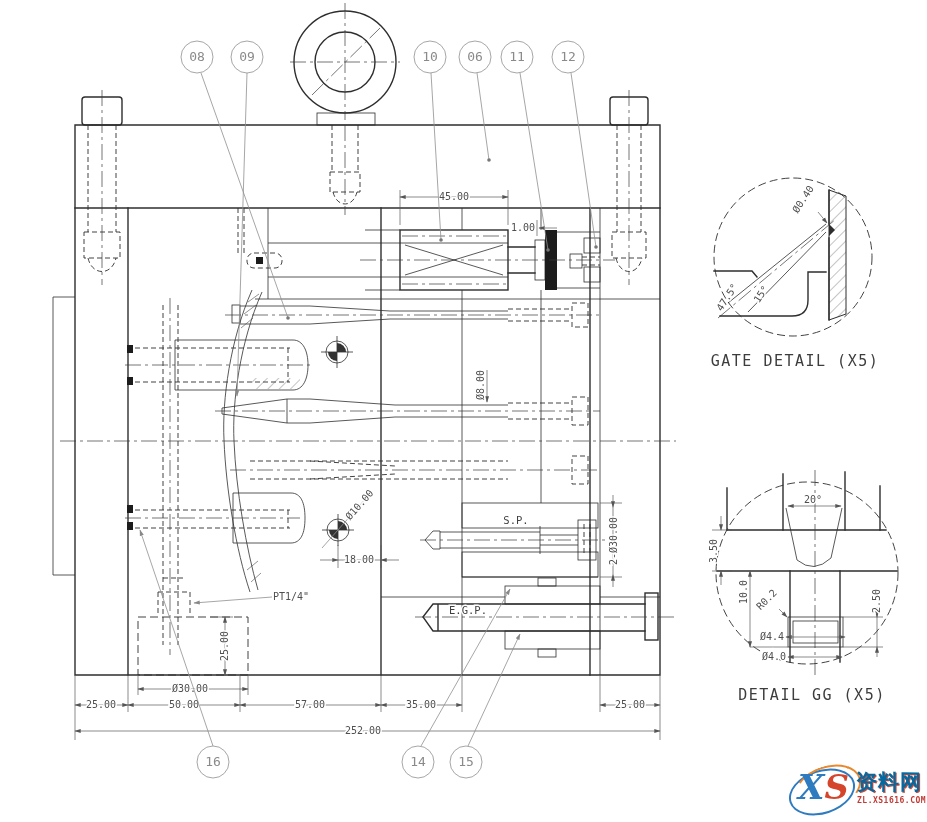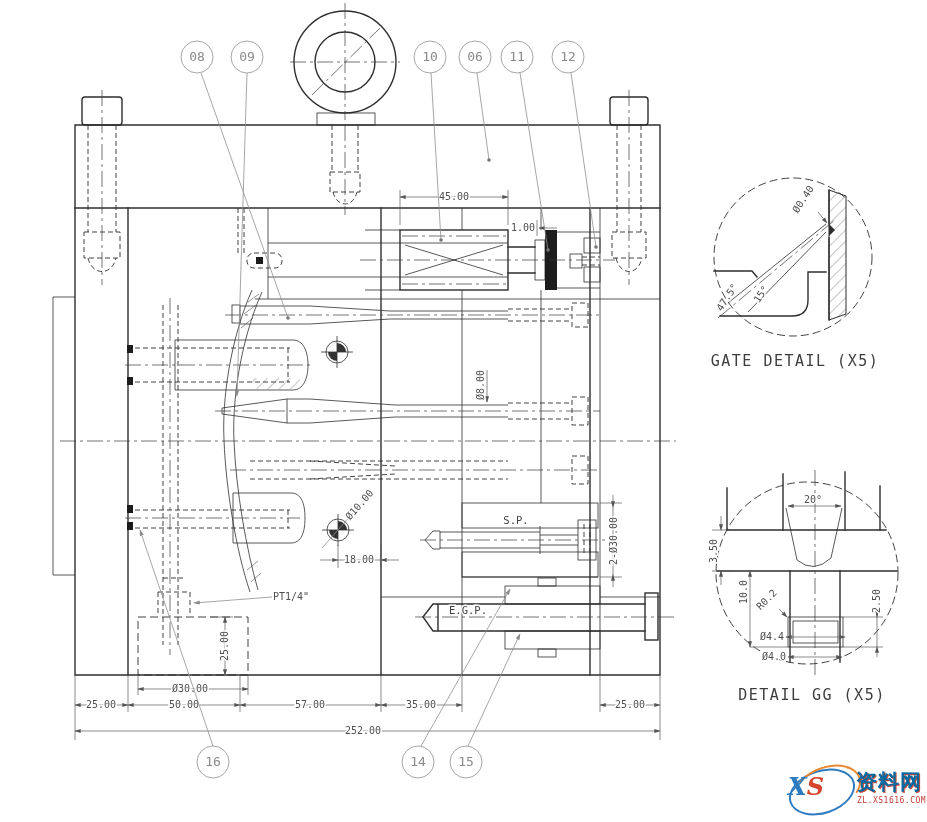--- a/index.html
+++ b/index.html
@@ -18,27 +18,27 @@
   text.t{font:10px "DejaVu Sans Mono",monospace;fill:#4f4f4f;paint-order:stroke;stroke:#fff;stroke-width:3px;text-anchor:middle}
   text.b{font:13px "DejaVu Sans Mono",monospace;fill:#8a8a8a;text-anchor:middle}
   text.ttl{font:15px "DejaVu Sans Mono",monospace;fill:#3d3d3d;letter-spacing:1.5px;text-anchor:middle;paint-order:stroke;stroke:#fff;stroke-width:2px}
   text.lbl{font:10.5px "DejaVu Sans Mono",monospace;fill:#3f3f3f;paint-order:stroke;stroke:#fff;stroke-width:3px;text-anchor:middle}
   
   #wm{position:absolute;left:788px;top:766px;width:135px;height:52px;}
   #wm .oval{position:absolute;left:0;top:4px;width:64px;height:40px;border:2.5px solid #2e7bc0;
             border-radius:50%;transform:rotate(-18deg);}
   #wm .oval2{position:absolute;left:6px;top:0px;width:64px;height:40px;border:2.5px solid #e8882f;
             border-radius:50%;transform:rotate(-18deg);border-left-color:transparent;border-bottom-color:transparent;}
-  #wm .xs{position:absolute;left:0;top:6px;font-family:"DejaVu Serif",serif;font-style:italic;
-          font-weight:bold;font-size:24px;line-height:30px;}
+  #wm .xs{position:absolute;left:10px;top:6px;font-family:"DejaVu Serif",serif;font-style:italic;
+          font-weight:bold;font-size:34px;line-height:30px;}
   #wm .xs .x{color:#2e7bc0}
   #wm .xs .s{color:#d4452c}
   #wm .zh{position:absolute;left:68px;top:2px;font-size:21px;font-weight:bold;color:#0369a1;
           letter-spacing:1px;text-shadow:1px 1px 0 #c84b3a;}
-  #wm .url{position:absolute;left:69px;top:30px;font-size:8px;font-weight:normal;color:#c23b35;letter-spacing:.5px;}
+  #wm .url{position:absolute;left:69px;top:30px;font-size:8px;font-weight:bold;color:#c23b35;letter-spacing:.5px;}
 </style>
 </head>
 <body>
 
 <div id="stage">
 <svg width="927" height="822" viewBox="0 0 927 822">
 <defs>
   <pattern id="ht" width="8" height="8" patternUnits="userSpaceOnUse" patternTransform="rotate(45)">
     <line x1="0" y1="0" x2="0" y2="8" stroke="#555" stroke-width="0.7"></line>
   </pattern>

